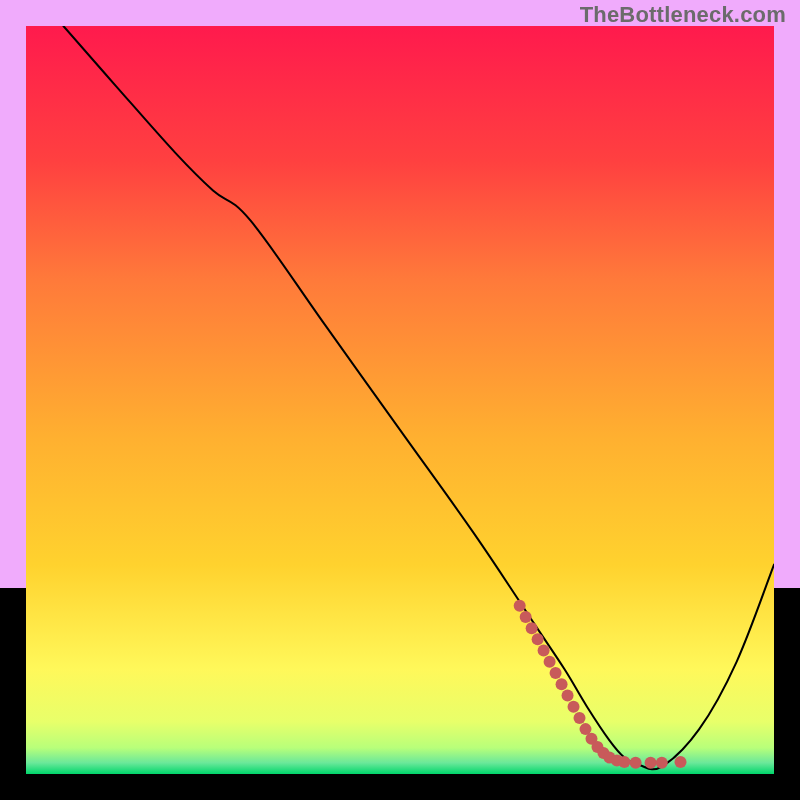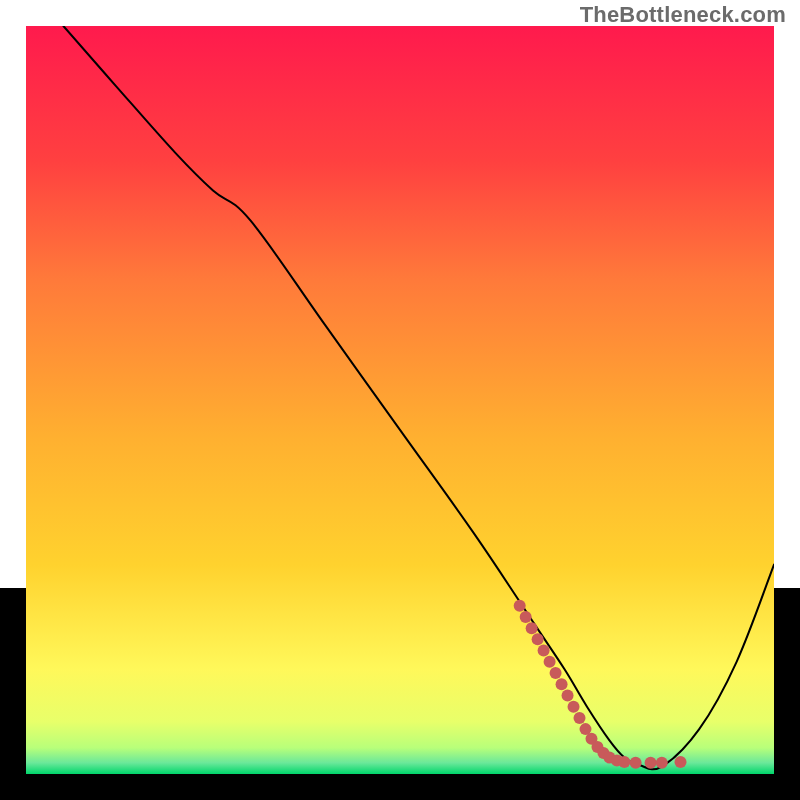--- a/index.html
+++ b/index.html
@@ -8,21 +8,21 @@
     width: 800px;
     height: 800px;
     background: #000;
     overflow: hidden;
     font-family: Arial, Helvetica, sans-serif;
   }
   .outer {
     position: relative;
     width: 800px;
     height: 588px;
-    background: #ffffff;
+    background: #f0abfc;
   }
   .watermark {
     position: absolute;
     top: 2px;
     right: 14px;
     color: #6b6b6b;
     font-size: 22px;
     font-weight: 600;
     letter-spacing: 0.2px;
   }

